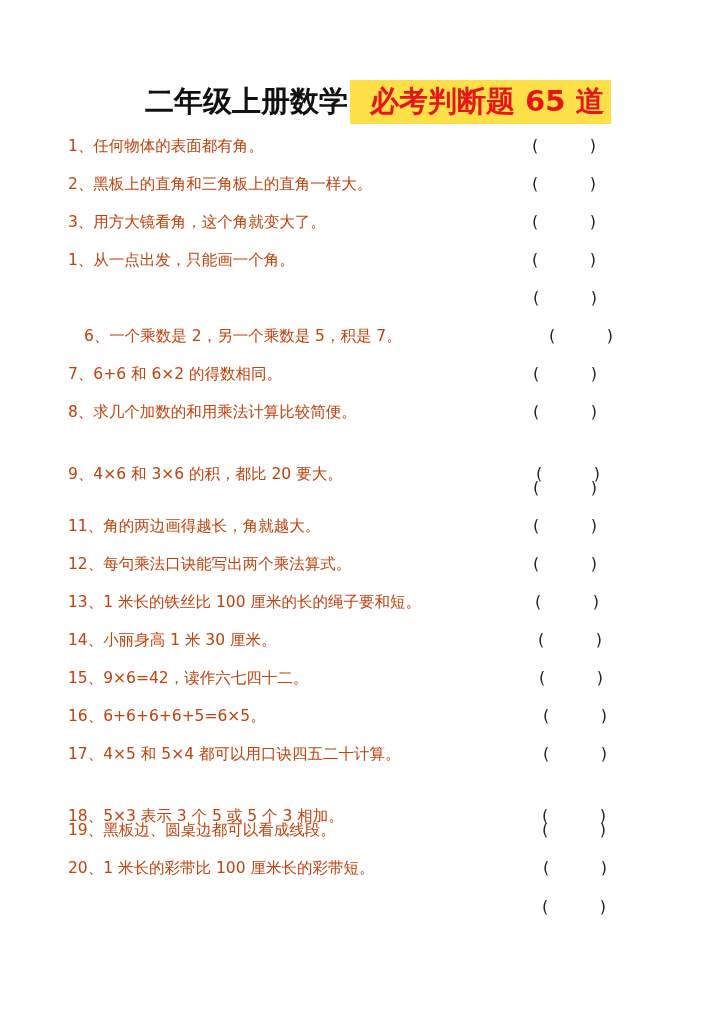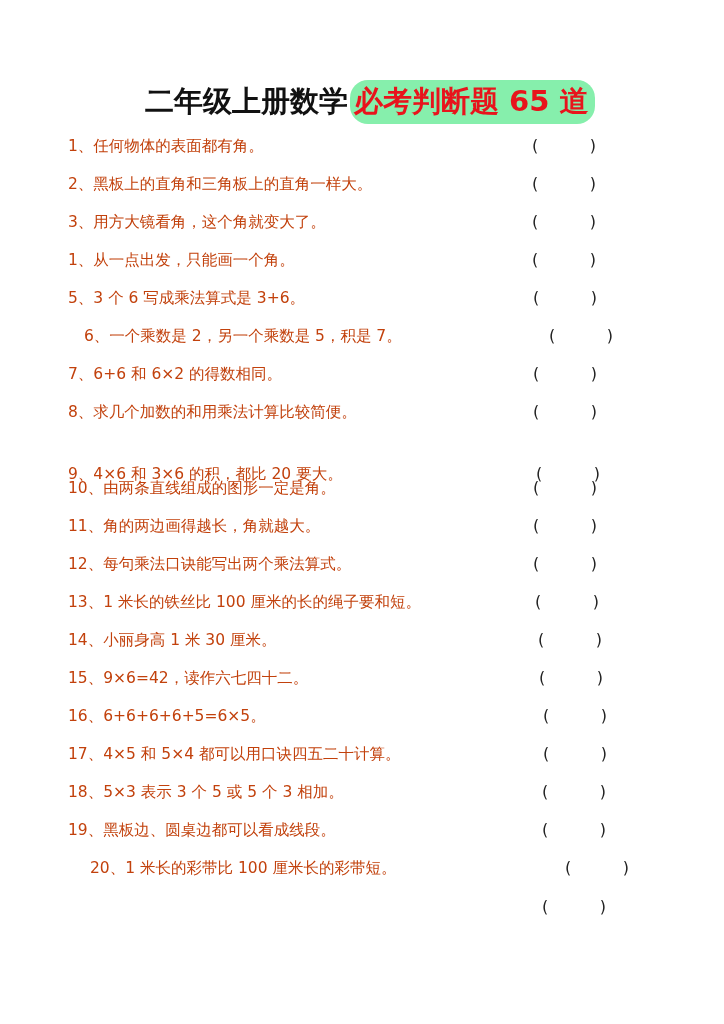--- a/index.html
+++ b/index.html
@@ -25,27 +25,26 @@
       font-size: 29px;
       font-weight: bold;
       letter-spacing: 0px;
       white-space: nowrap;
     }
     .title-black {
       color: #111111;
       padding-right: 2px;
     }
     .title-highlight {
-      background: #86efac;
+      background: #fde047;
       color: #e8141c;
-      padding: 4px 6px 4px 4px;
+      padding: 4px 6px 4px 20px;
       height: 36px;
       display: inline-flex;
       align-items: center;
-      border-radius: 18px;
     }
     .question-list {
       position: absolute;
       left: 0;
       top: 0;
       width: 724px;
       height: 1024px;
     }
     .question-row {
       position: absolute;
@@ -117,21 +116,20 @@
 
   <div class="question-row" style="top:247px;">
     <span class="question-text">1、从一点出发，只能画一个角。</span>
     <span class="answer-bracket" style="left:464px;">
       <span class="bracket-open">(</span>
       <span class="bracket-close">)</span>
     </span>
   </div>
 
   <div class="question-row" style="top:285px;">
-    <span class="question-text">5、3 个 6 写成乘法算式是 3+6。</span>
     <span class="answer-bracket" style="left:465px;">
       <span class="bracket-open">(</span>
       <span class="bracket-close">)</span>
     </span>
   </div>
 
   <div class="question-row" style="top:323px;margin-left:16px;">
     <span class="question-text">6、一个乘数是 2，另一个乘数是 5，积是 7。</span>
     <span class="answer-bracket" style="left:465px;">
       <span class="bracket-open">(</span>
@@ -157,21 +155,20 @@
 
   <div class="question-row" style="top:437px;margin-top:24px;">
     <span class="question-text">9、4×6 和 3×6 的积，都比 20 要大。</span>
     <span class="answer-bracket" style="left:468px;">
       <span class="bracket-open">(</span>
       <span class="bracket-close">)</span>
     </span>
   </div>
 
   <div class="question-row" style="top:475px;">
-    <span class="question-text">10、由两条直线组成的图形一定是角。</span>
     <span class="answer-bracket" style="left:465px;">
       <span class="bracket-open">(</span>
       <span class="bracket-close">)</span>
     </span>
   </div>
 
   <div class="question-row" style="top:513px;">
     <span class="question-text">11、角的两边画得越长，角就越大。</span>
     <span class="answer-bracket" style="left:465px;">
       <span class="bracket-open">(</span>
@@ -220,37 +217,37 @@
   </div>
 
   <div class="question-row" style="top:741px;">
     <span class="question-text">17、4×5 和 5×4 都可以用口诀四五二十计算。</span>
     <span class="answer-bracket" style="left:475px;">
       <span class="bracket-open">(</span>
       <span class="bracket-close">)</span>
     </span>
   </div>
 
-  <div class="question-row" style="top:779px;text-decoration:underline;">
+  <div class="question-row" style="top:803px;text-decoration:underline;">
     <span class="question-text">18、5×3 表示 3 个 5 或 5 个 3 相加。</span>
     <span class="answer-bracket" style="left:474px;">
       <span class="bracket-open">(</span>
       <span class="bracket-close">)</span>
     </span>
   </div>
 
   <div class="question-row" style="top:817px;text-align:center;">
     <span class="question-text">19、黑板边、圆桌边都可以看成线段。</span>
     <span class="answer-bracket" style="left:474px;">
       <span class="bracket-open">(</span>
       <span class="bracket-close">)</span>
     </span>
   </div>
 
-  <div class="question-row" style="top:855px;margin-left:22px;">
+  <div class="question-row" style="top:855px;">
     <span class="question-text">20、1 米长的彩带比 100 厘米长的彩带短。</span>
     <span class="answer-bracket" style="left:475px;">
       <span class="bracket-open">(</span>
       <span class="bracket-close">)</span>
     </span>
   </div>
 
   <div class="question-row" style="top:894px;">
     <span class="answer-bracket" style="left:474px;">
       <span class="bracket-open">(</span>

